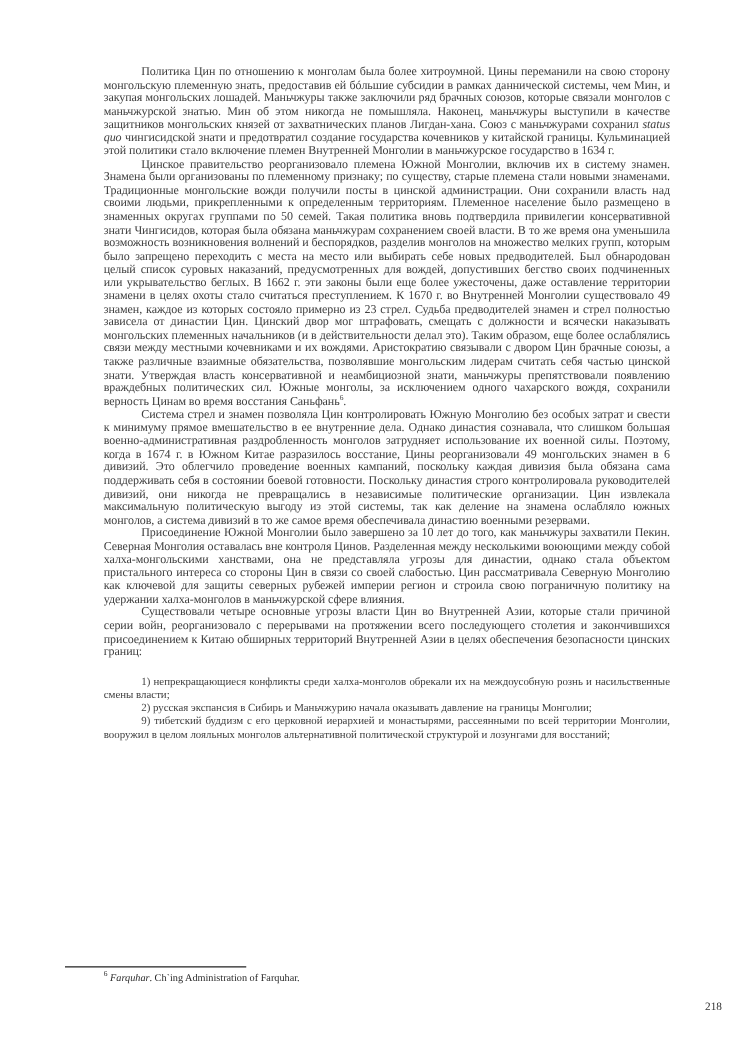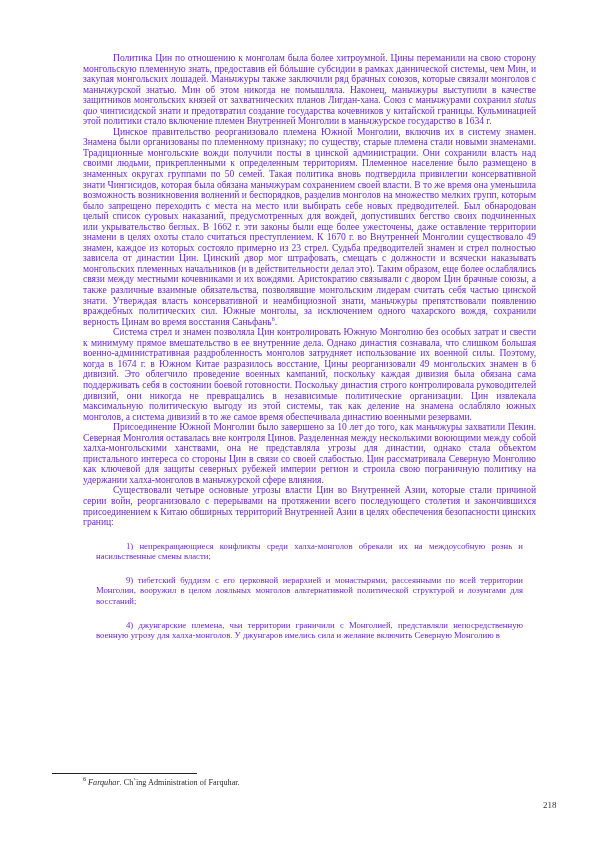--- a/index.html
+++ b/index.html
@@ -1,61 +1,61 @@
 <!DOCTYPE html>
 <html><head>
 <meta charset="utf-8">
 <style>
   html, body { margin: 0; padding: 0; background: #ffffff; }
   body { width: 600px; height: 849px; position: relative; overflow: hidden; }
   .page {
     position: absolute; left: 83px; top: 53px; width: 453px;
     font-family: "Liberation Serif", "DejaVu Serif", serif;
-    color: #6d28d9;
+    color: #404040;
   }
   .para {
     font-size: 9.6px; line-height: 10.55px; margin: 0;
     text-align: justify; text-indent: 30px; letter-spacing: -0.05px;
   }
   .para i { font-style: italic; }
   sup { font-size: 6px; line-height: 0; vertical-align: 4px; }
   .list { margin-top: 12px; }
   .list-item {
-    font-size: 8.7px; line-height: 10.6px; margin: 13px;
+    font-size: 8.7px; line-height: 10.6px; margin: 0;
     text-align: justify; text-indent: 30px;
   }
   .fn-rule {
     position: absolute; left: 52px; top: 773px; width: 145px; height: 1px;
     background: #222;
   }
   .footnote {
     position: absolute; left: 83px; top: 778px; width: 450px;
     font-family: "Liberation Serif", "DejaVu Serif", serif;
     font-size: 8.2px; color: #2a2a2a;
   }
   .footnote i { font-style: italic; text-align: center; }
   .page-num {
-    position: absolute; left: 543px; top: 800px;
+    position: absolute; left: 564px; top: 800px;
     font-family: "Liberation Serif", "DejaVu Serif", serif;
     font-size: 9px; color: #333;
   }
 </style>
 </head>
 <body>
 
 <div class="page">
   <p class="para"><span>Политика Цин по отношению к монголам была более хитроумной. Цины переманили на свою сторону монгольскую племенную знать, предоставив ей бóльшие субсидии в рамках даннической системы, чем Мин, и закупая монгольских лошадей. Маньчжуры также заключили ряд брачных союзов, которые связали монголов с маньчжурской знатью. Мин об этом никогда не помышляла. Наконец, маньчжуры выступили в качестве защитников монгольских князей от захватнических планов Лигдан-хана. Союз с маньчжурами сохранил </span><i>status quo</i><span> чингисидской знати и предотвратил создание государства кочевников у китайской границы. Кульминацией этой политики стало включение племен Внутренней Монголии в маньчжурское государство в 1634 г.</span></p>
   <p class="para"><span>Цинское правительство реорганизовало племена Южной Монголии, включив их в систему знамен. Знамена были организованы по племенному признаку; по существу, старые племена стали новыми знаменами. Традиционные монгольские вожди получили посты в цинской администрации. Они сохранили власть над своими людьми, прикрепленными к определенным территориям. Племенное население было размещено в знаменных округах группами по 50 семей. Такая политика вновь подтвердила привилегии консервативной знати Чингисидов, которая была обязана маньчжурам сохранением своей власти. В то же время она уменьшила возможность возникновения волнений и беспорядков, разделив монголов на множество мелких групп, которым было запрещено переходить с места на место или выбирать себе новых предводителей. Был обнародован целый список суровых наказаний, предусмотренных для вождей, допустивших бегство своих подчиненных или укрывательство беглых. В 1662 г. эти законы были еще более ужесточены, даже оставление территории знамени в целях охоты стало считаться преступлением. К 1670 г. во Внутренней Монголии существовало 49 знамен, каждое из которых состояло примерно из 23 стрел. Судьба предводителей знамен и стрел полностью зависела от династии Цин. Цинский двор мог штрафовать, смещать с должности и всячески наказывать монгольских племенных начальников (и в действительности делал это). Таким образом, еще более ослаблялись связи между местными кочевниками и их вождями. Аристократию связывали с двором Цин брачные союзы, а также различные взаимные обязательства, позволявшие монгольским лидерам считать себя частью цинской знати. Утверждая власть консервативной и неамбициозной знати, маньчжуры препятствовали появлению враждебных политических сил. Южные монголы, за исключением одного чахарского вождя, сохранили верность Цинам во время восстания Саньфань</span><sup>6</sup><span>.</span></p>
   <p class="para">Система стрел и знамен позволяла Цин контролировать Южную Монголию без особых затрат и свести к минимуму прямое вмешательство в ее внутренние дела. Однако династия сознавала, что слишком большая военно-административная раздробленность монголов затрудняет использование их военной силы. Поэтому, когда в 1674 г. в Южном Китае разразилось восстание, Цины реорганизовали 49 монгольских знамен в 6 дивизий. Это облегчило проведение военных кампаний, поскольку каждая дивизия была обязана сама поддерживать себя в состоянии боевой готовности. Поскольку династия строго контролировала руководителей дивизий, они никогда не превращались в независимые политические организации. Цин извлекала максимальную политическую выгоду из этой системы, так как деление на знамена ослабляло южных монголов, а система дивизий в то же самое время обеспечивала династию военными резервами.</p>
   <p class="para">Присоединение Южной Монголии было завершено за 10 лет до того, как маньчжуры захватили Пекин. Северная Монголия оставалась вне контроля Цинов. Разделенная между несколькими воюющими между собой халха-монгольскими ханствами, она не представляла угрозы для династии, однако стала объектом пристального интереса со стороны Цин в связи со своей слабостью. Цин рассматривала Северную Монголию как ключевой для защиты северных рубежей империи регион и строила свою пограничную политику на удержании халха-монголов в маньчжурской сфере влияния.</p>
   <p class="para">Существовали четыре основные угрозы власти Цин во Внутренней Азии, которые стали причиной серии войн, реорганизовало с перерывами на протяжении всего последующего столетия и закончившихся присоединением к Китаю обширных территорий Внутренней Азии в целях обеспечения безопасности цинских границ:</p>
 
   <div class="list">
     <p class="list-item">1) непрекращающиеся конфликты среди халха-монголов обрекали их на междоусобную рознь и насильственные смены власти;</p>
+    <p class="list-item">2) русская экспансия в Сибирь и Маньчжурию начала оказывать давление на границы Монголии;</p>
     <p class="list-item">9) тибетский буддизм с его церковной иерархией и монастырями, рассеянными по всей территории Монголии, вооружил в целом лояльных монголов альтернативной политической структурой и лозунгами для восстаний;</p>
-    <p class="list-item">4) джунгарские племена, чьи территории граничили с Монголией, представляли непосредственную военную угрозу для халха-монголов. У джунгаров имелись сила и желание включить Северную Монголию в</p>
   </div>
 </div>
 
 <div class="fn-rule"></div>
 <div class="footnote"><sup>6</sup> <i>Farquhar</i><span>. Ch`ing Administration of Farquhar.</span></div>
 
 <div class="page-num">218</div>
 
 </body></html>

